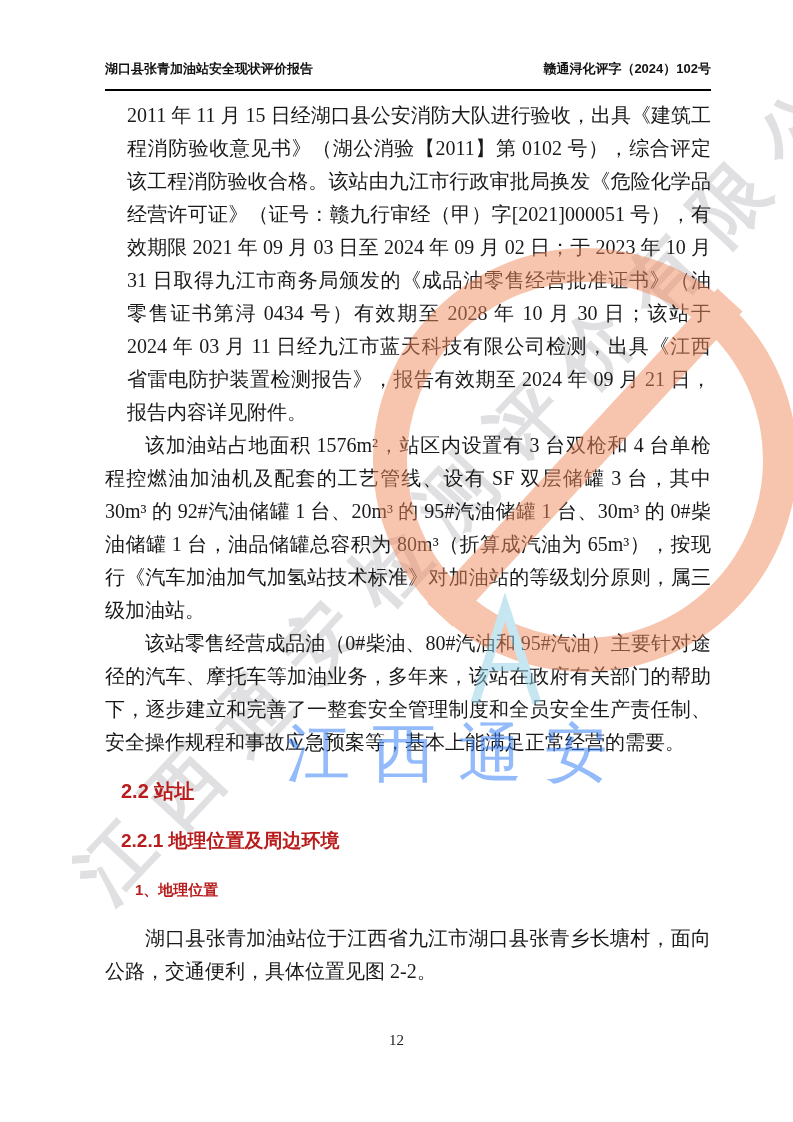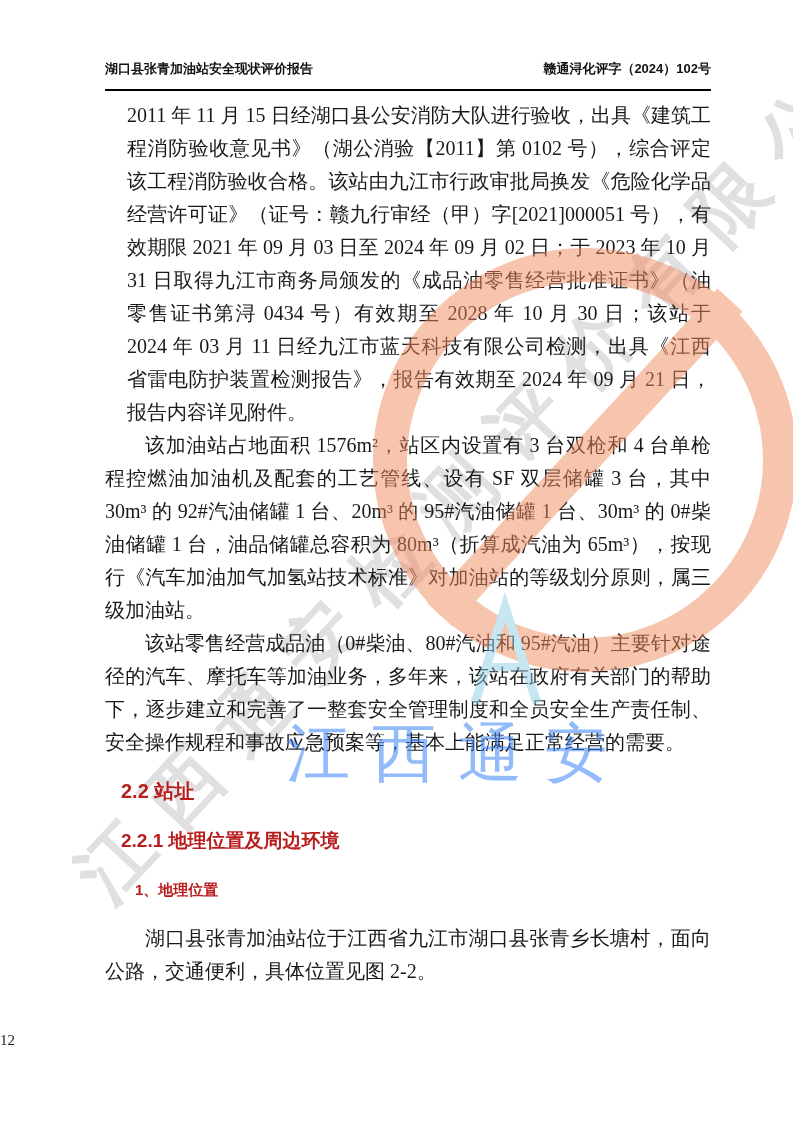--- a/index.html
+++ b/index.html
@@ -29,21 +29,21 @@
     margin:16px;font-weight:bold;color:#b91c1c;text-align:left;line-height:33px;
     font-family:"Liberation Sans","DejaVu Sans",sans-serif;
   }
   .h2{font-size:20px;}
   .h3{font-size:19px;}
   .h4{font-size:15px;margin-left:2em;}
 
   
   .ftr{
     position:absolute;left:0;top:1032px;width:793px;z-index:3;
-    text-align:left;font-size:15px;color:#222;
+    text-align:center;font-size:15px;color:#222;
   }
 
   
   .wm-back{position:absolute;inset:0;z-index:0;pointer-events:none;overflow:hidden;}
   .wm-front{position:absolute;inset:0;z-index:2;pointer-events:none;overflow:hidden;}
   .wm-diagonal{
     position:absolute;left:55px;top:855px;white-space:nowrap;
     transform:rotate(-47deg);transform-origin:0 0;
     font-family:"Liberation Sans","DejaVu Sans",sans-serif;font-weight:bold;
     font-size:74px;letter-spacing:26px;color:#9a9aa2;opacity:0.30;

